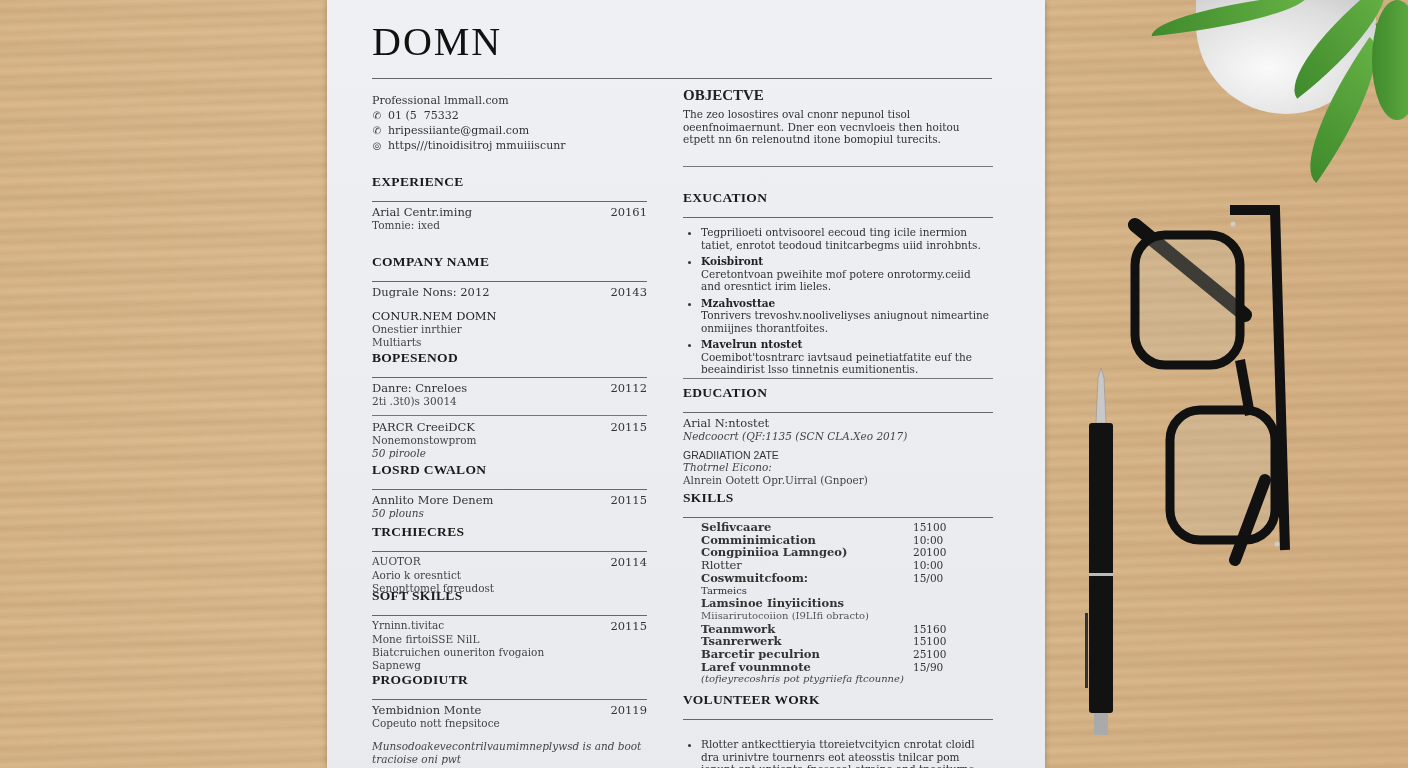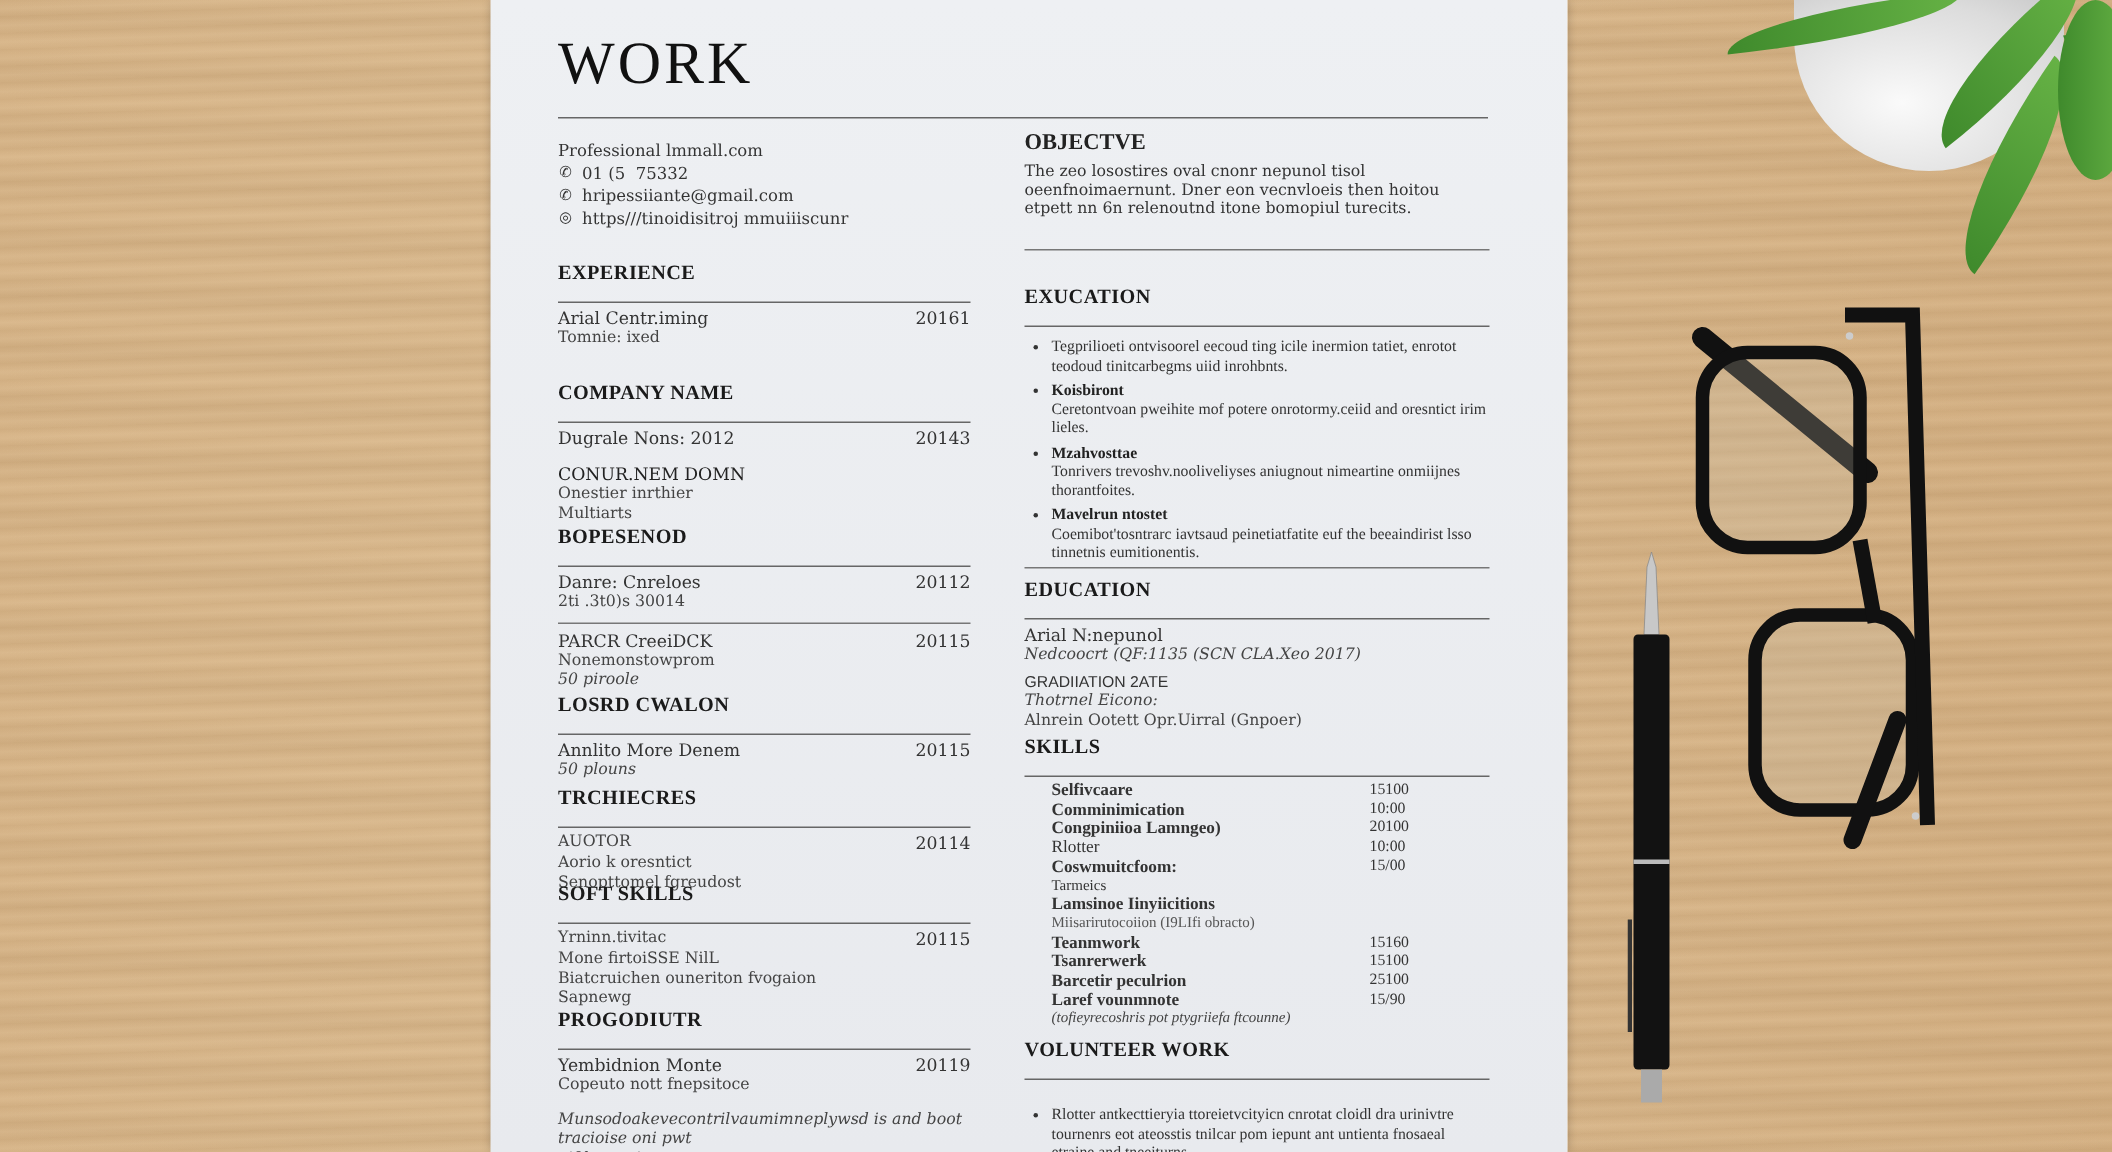--- a/index.html
+++ b/index.html
@@ -20,34 +20,34 @@
   .contact .row{display:flex;align-items:center;gap:6px;}
   .ico{width:10px;display:inline-block;text-align:center;font-size:10px;}
   .sec{position:absolute;width:100%;}
   .h{font-size:13.5px;font-weight:bold;font-family:"Liberation Serif",serif;letter-spacing:0.3px;border-bottom:1px solid #666;padding-bottom:11px;margin-bottom:3px;color:#1a1a1a;}
   .entry{display:flex;justify-content:space-between;font-size:11.5px;color:#333;}
   .sub{font-size:10.5px;color:#444;line-height:13px;}
   .it{font-style:italic;}
   .divider{border-top:1px solid #777;margin:7px 0 4px;}
   .para{font-size:10.5px;line-height:12.5px;color:#333;}
   ul{margin:0;padding-left:18px;}
-  li{font-size:10.5px;line-height:12.5px;color:#333;margin-bottom:4px;font-family:Liberation Serif, serif;}
+  li{font-size:10.5px;line-height:12.5px;color:#333;margin-bottom:4px;}
   li b{font-weight:bold;color:#222;}
   .skills li{margin:0;display:flex;justify-content:space-between;font-size:11.5px;line-height:12.7px;font-weight:bold;gap:38px;}
   .skills li span.v{font-weight:normal;font-size:10.5px;width:80px;}
   .plant-pot{position:absolute;left:1196px;top:0;width:180px;height:114px;border-radius:0 0 90px 90px;background:radial-gradient(ellipse at 40% 60%,#fafafa,#dcdcdc 70%,#c8c8c8);}
   .leaf{position:absolute;background:linear-gradient(90deg,#3f8a2c,#66b245);border-radius:100% 0 100% 0;}
   .glasses{position:absolute;left:1125px;top:200px;width:170px;height:370px;}
   .pen{position:absolute;left:1085px;top:368px;width:32px;height:375px;}
 </style>
 </head>
 <body>
 
 <div class="paper">
-  <div class="name">WORK</div>
+  <div class="name">DOMN</div>
   <div class="rule-top"></div>
 
   <div class="col left">
     <div class="contact">
       <div class="row">
           <span>Professional lmmall.com</span>
         </div>
       <div class="row">
           <span class="ico">✆</span>
           <span>01 (5&nbsp;&nbsp;75332</span>
@@ -155,21 +155,21 @@
         <li><span>Tegprilioeti ontvisoorel eecoud ting icile inermion tatiet, enrotot teodoud tinitcarbegms uiid inrohbnts.</span></li>
         <li><b>Koisbiront</b><br><span>Ceretontvoan pweihite mof potere onrotormy.ceiid and oresntict irim lieles.</span></li>
         <li><b>Mzahvosttae</b><br><span>Tonrivers trevoshv.nooliveliyses aniugnout nimeartine onmiijnes thorantfoites.</span></li>
         <li><b>Mavelrun ntostet</b><br><span>Coemibot'tosntrarc iavtsaud peinetiatfatite euf the beeaindirist lsso tinnetnis eumitionentis.</span></li>
       </ul>
     </div>
     <div style="position:absolute;top:378px;width:100%;border-top:1px solid #777"></div>
 
     <div class="sec" style="top:385px">
       <div class="h">EDUCATION</div>
-      <div style="font-size:11.5px;color:#333">Arial N:nepunol</div>
+      <div style="font-size:11.5px;color:#333">Arial N:ntostet</div>
       <div class="sub it">Nedcoocrt (QF:1135 (SCN CLA.Xeo 2017)</div>
       <div style="font-size:10.5px;margin-top:6px;font-family:'Liberation Sans',sans-serif;color:#333">GRADIIATION 2ATE</div>
       <div class="sub it">Thotrnel Eicono:</div>
       <div class="sub">Alnrein Ootett Opr.Uirral (Gnpoer)</div>
     </div>
 
     <div class="sec" style="top:490px">
       <div class="h">SKILLS</div>
       <ul class="skills" style="padding-left:18px;list-style:disc">
         <li>

